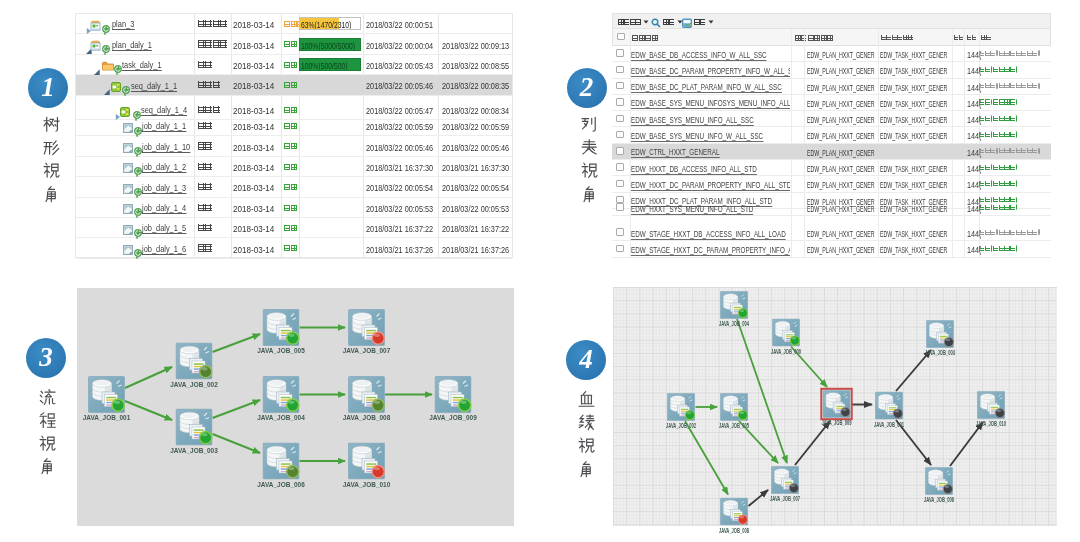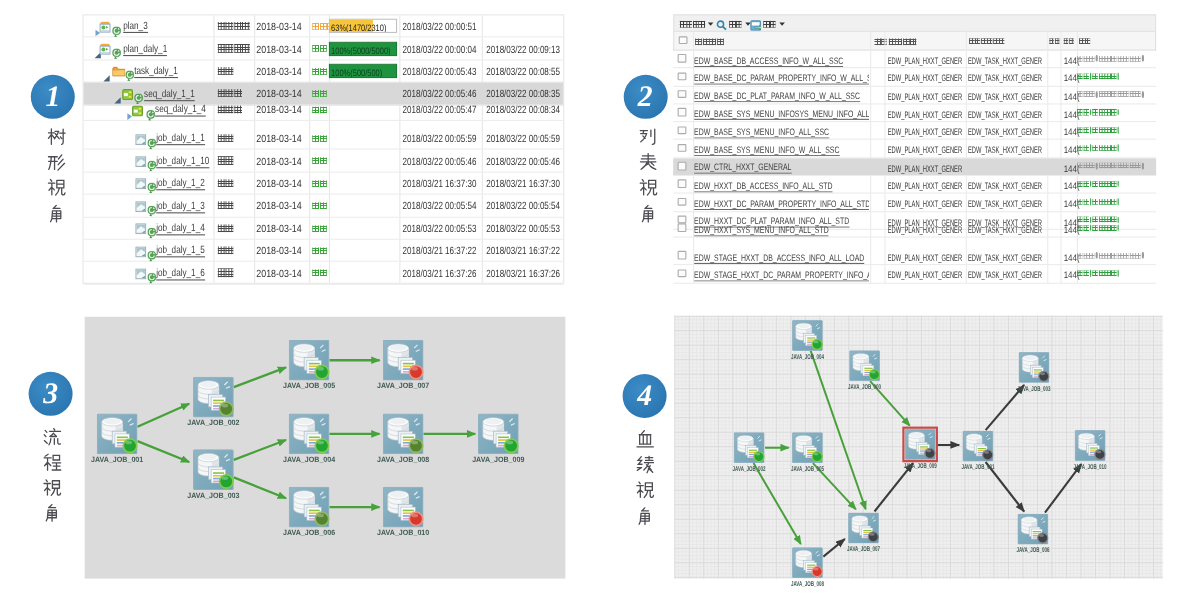--- a/index.html
+++ b/index.html
@@ -161,21 +161,21 @@
           <path d="M5.6,1.2 L6.9,2.7 L5.1,3 Z" fill="#e8f5e9"></path>
           <path d="M2.9,7.3 L4.4,9.6 L1.8,9.4 Z" fill="#3f9743"></path>
         </svg></span>
       <span class="tl" style="left:54.5px">seq_daly_1_1</span>
       <span class="ab bl" style="left:121.5px;top:6px"><i class="z" style="width:7.2px;height:7.2px;margin-right:0.4px;color:#474747"></i><i class="z" style="width:7.2px;height:7.2px;margin-right:0.4px;color:#474747"></i><i class="z" style="width:7.2px;height:7.2px;margin-right:0.4px;color:#474747"></i></span>
       <span class="ab bl" style="left:208px;top:7px"><i class="z" style="width:6px;height:6px;margin-right:0.6px;color:#3aa43a"></i><i class="z" style="width:6px;height:6px;margin-right:0.6px;color:#3aa43a"></i></span>
       <span class="dt">2018-03-14</span>
       <span class="tm" style="left:290px">2018/03/22 00:05:46</span>
       <span class="tm" style="left:366px">2018/03/22 00:08:35</span>
     </div>
-<div class="row" style="top:76px">
+<div class="row" style="top:86px">
       <span class="ar" style="left:38.3px"><svg width="8" height="8">
           <path d="M1.8,1 L6,4 L1.8,7 Z" fill="#74a5c7"></path>
         </svg></span>
       <span class="tic" style="left:44.3px"><svg width="10" height="10">
           <rect x="0.5" y="0.5" width="9" height="9" rx="1.5" fill="#8dc63f" stroke="#6da32c"></rect>
           <rect x="1.6" y="3.6" width="3.6" height="2.8" fill="#fdfdfd"></rect>
           <rect x="6" y="2" width="2.4" height="1.6" fill="#f5e642"></rect>
           <rect x="6" y="6.2" width="2.4" height="1.6" fill="#f5e642"></rect>
         </svg></span>
       <span class="sw" style="left:56.900000000000006px"><svg width="8" height="10">

